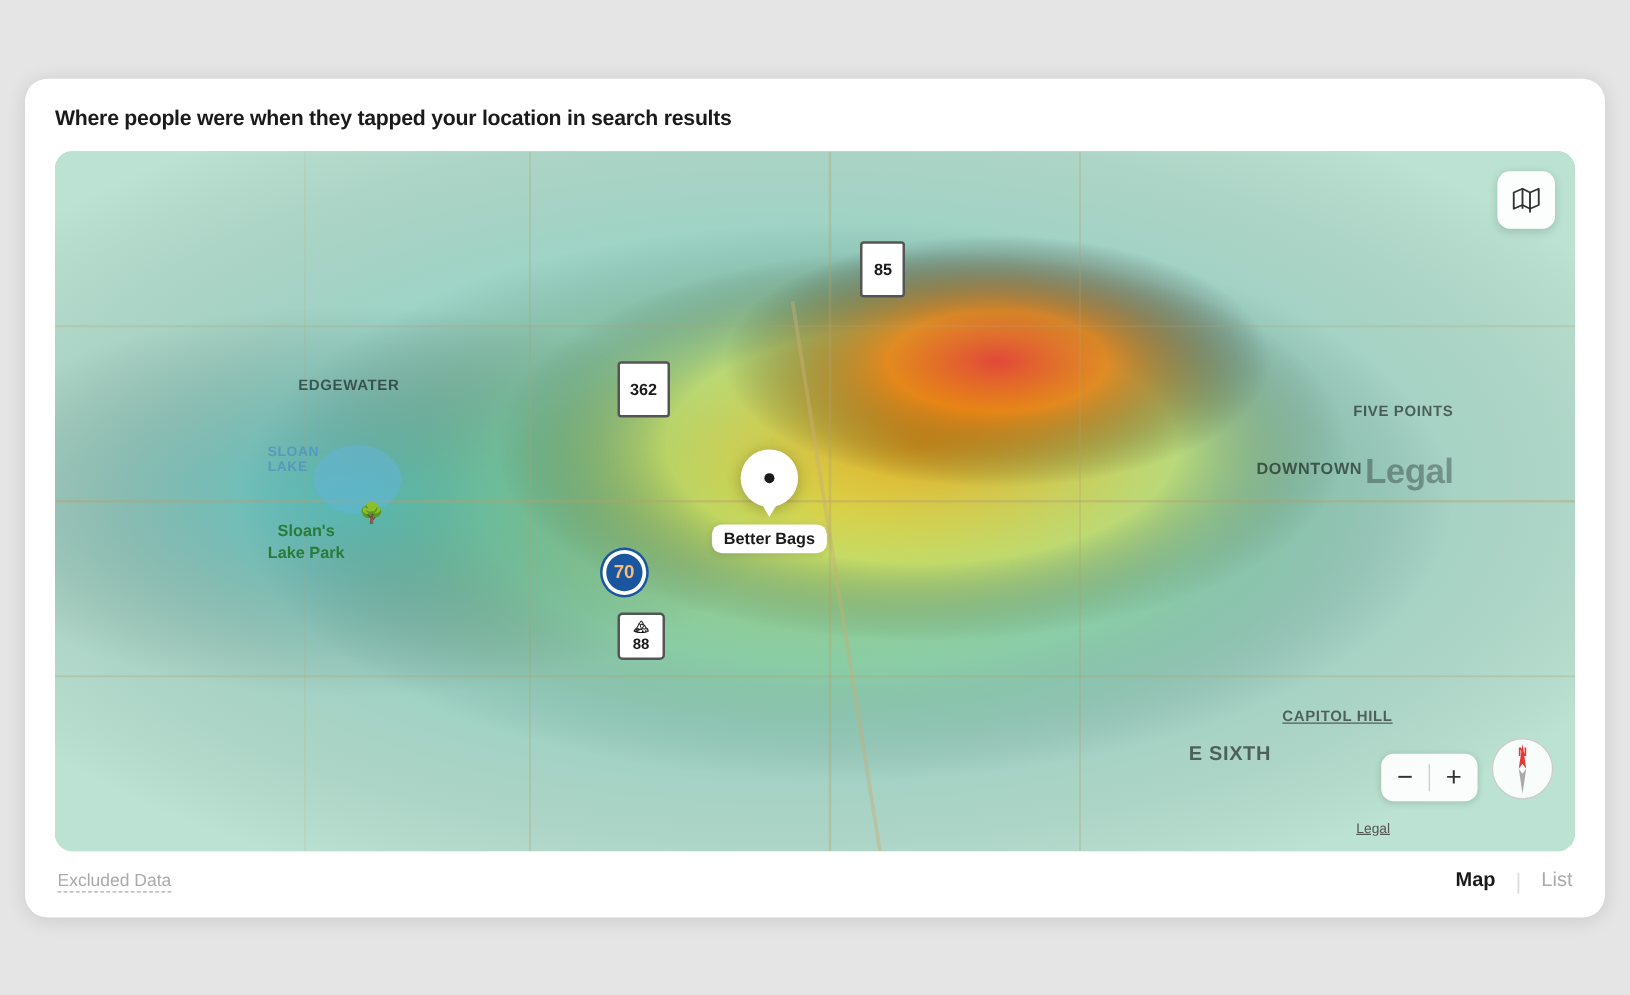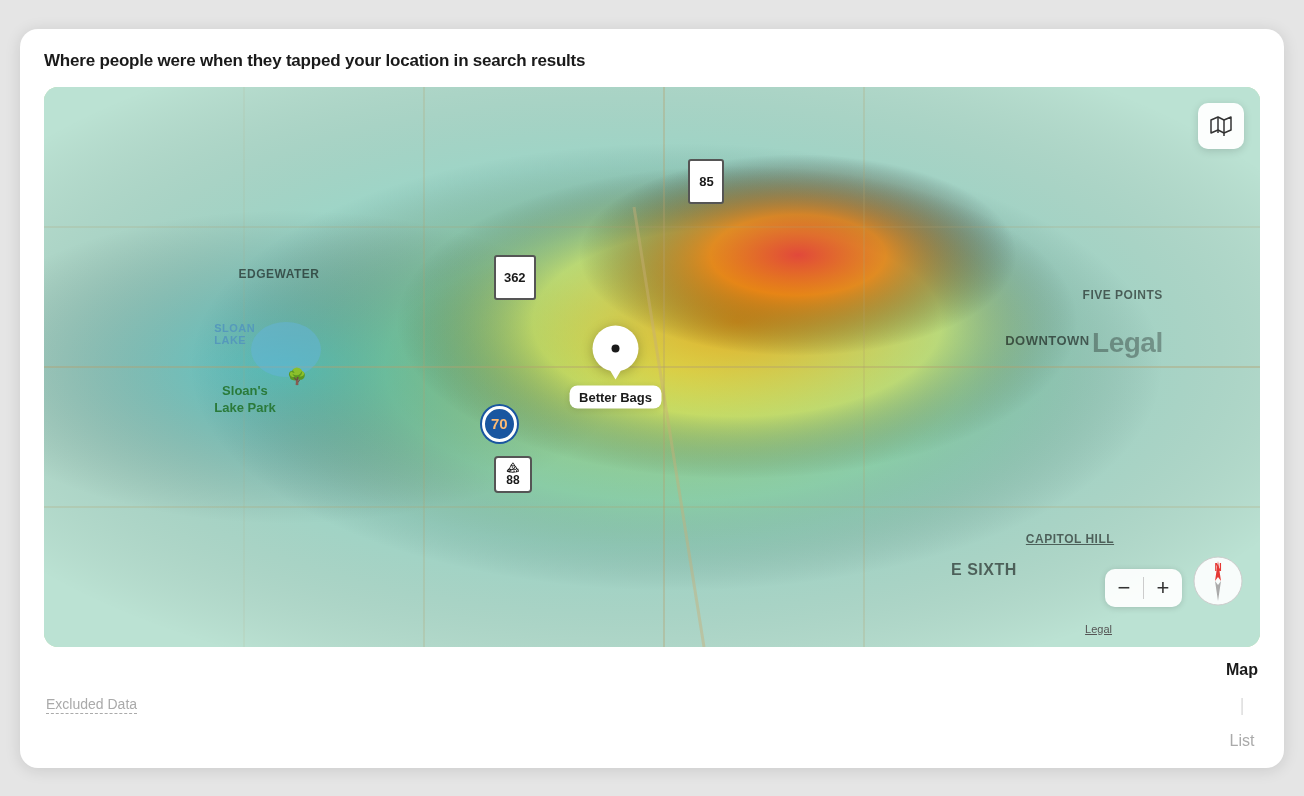--- a/index.html
+++ b/index.html
@@ -342,21 +342,20 @@
       color: #aaa;
       border-bottom: 1px dashed #aaa;
       padding-bottom: 1px;
       cursor: pointer;
     }
 
     .view-toggle {
       display: flex;
       align-items: center;
       gap: 16px;
-      flex-direction: column;
     }
 
     .view-toggle-item {
       font-size: 16px;
       color: #aaa;
       cursor: pointer;
     }
 
     .view-toggle-item.active {
       font-weight: 700;

